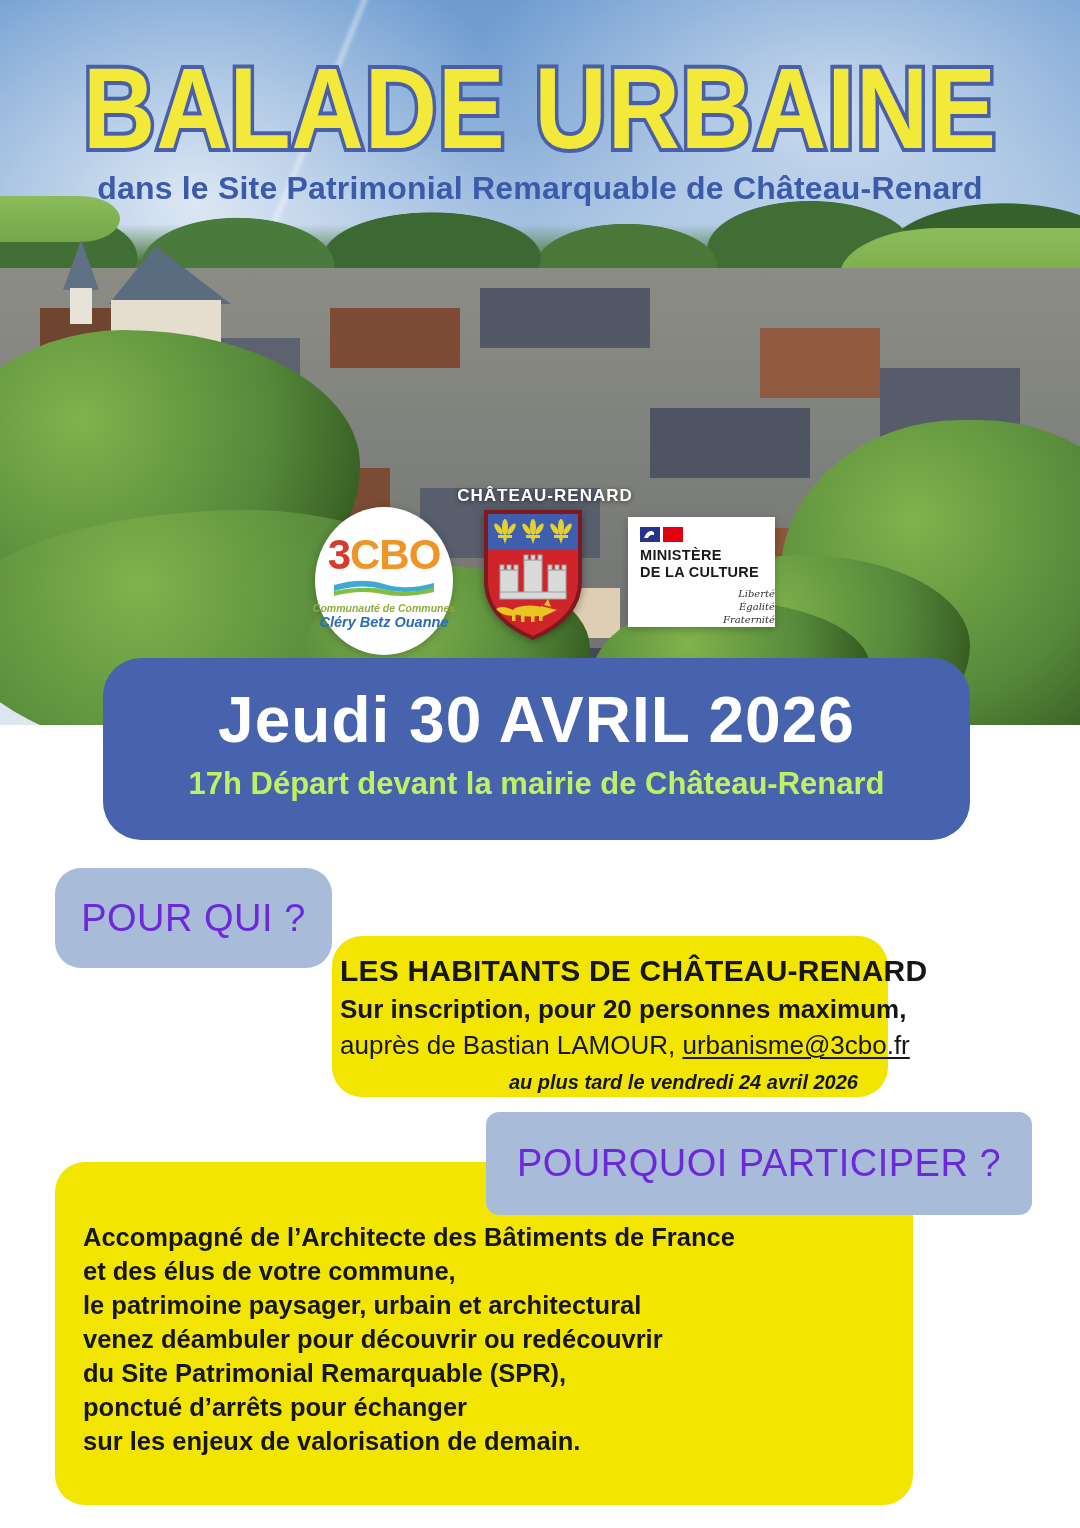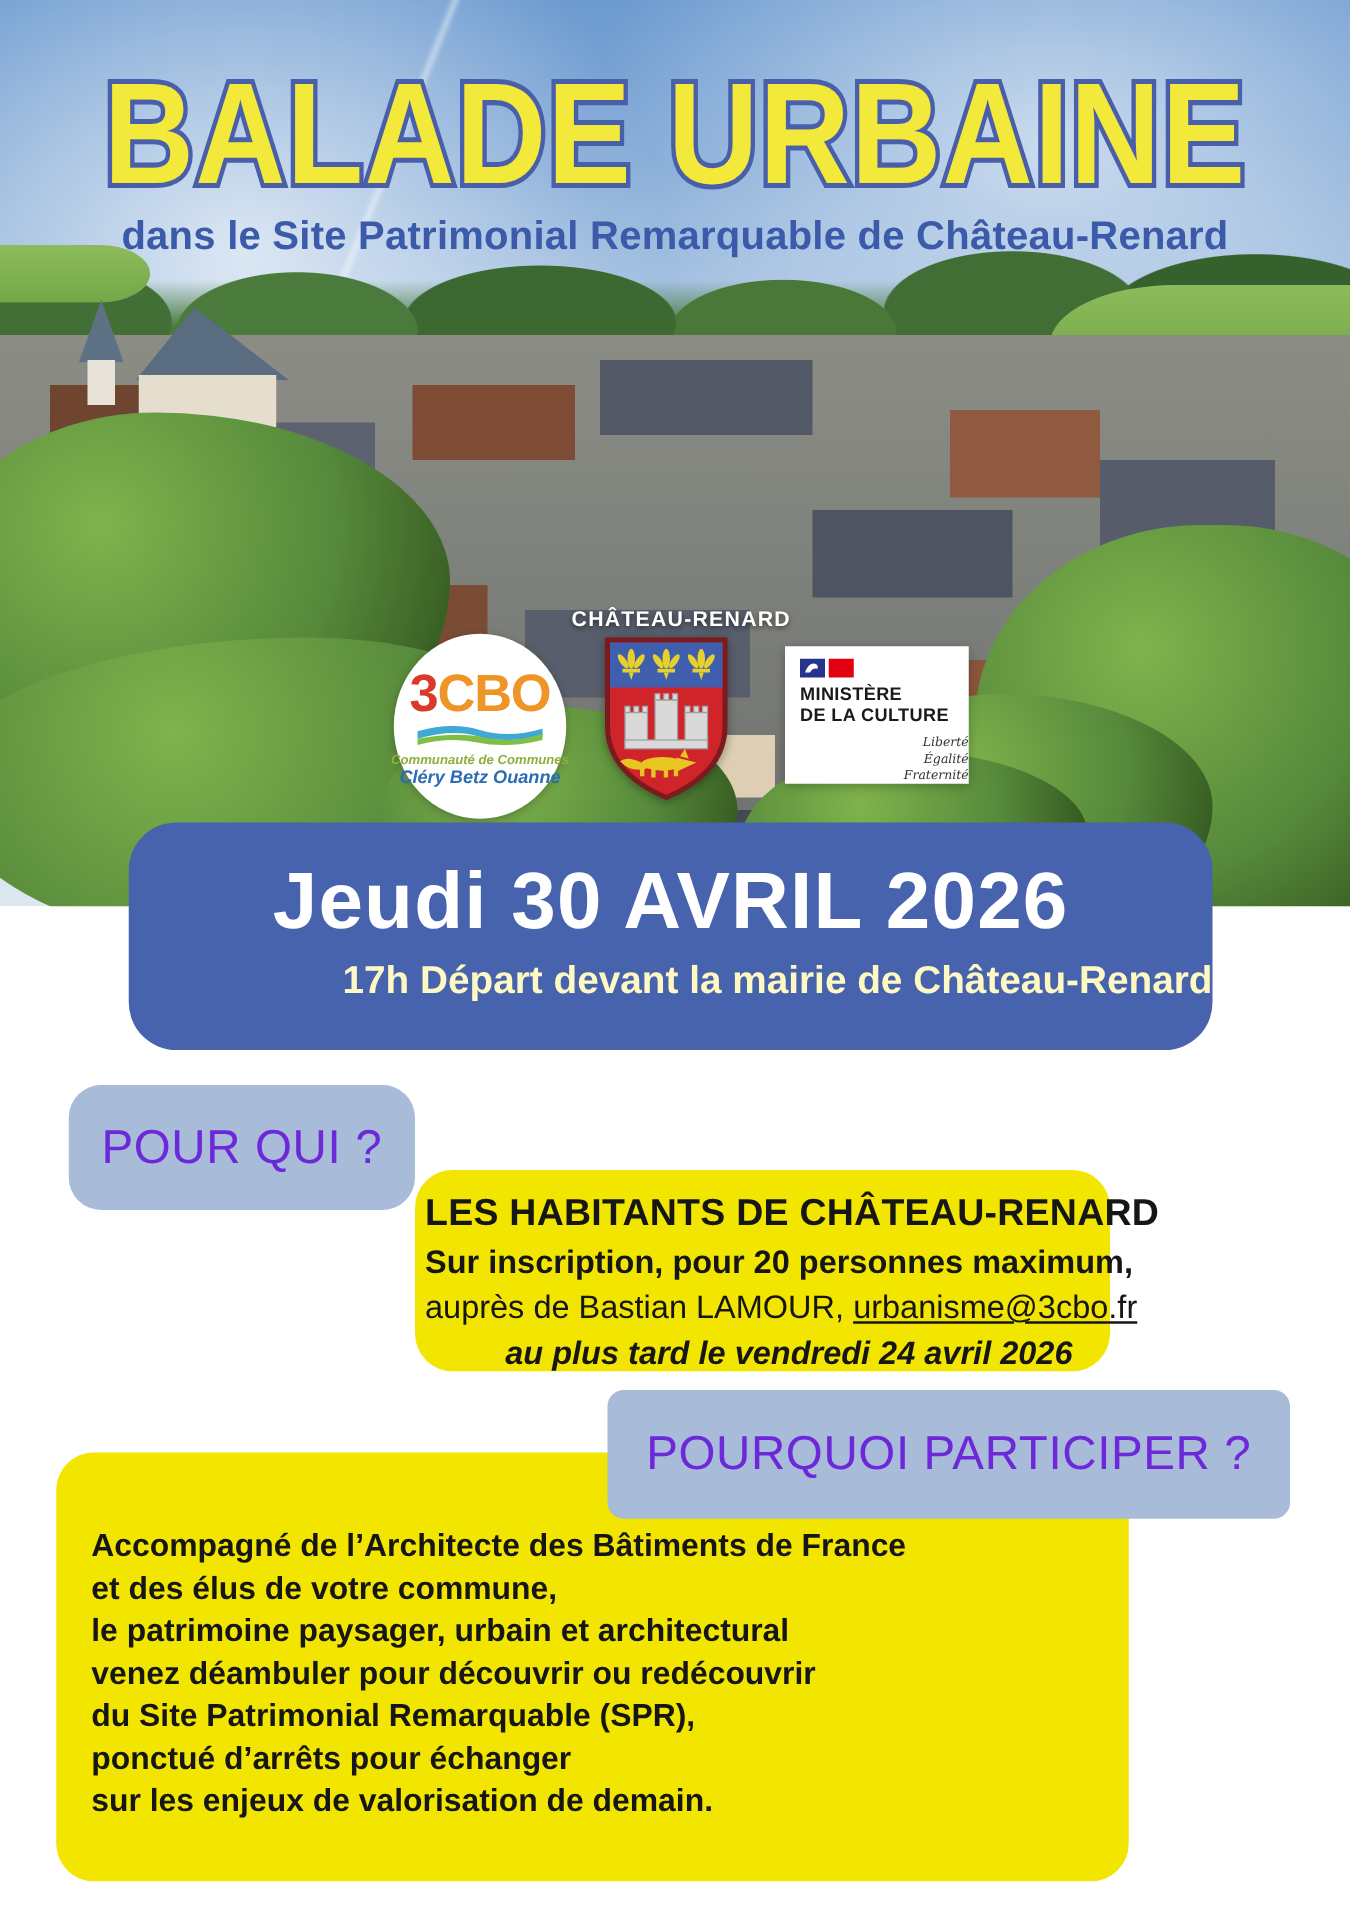--- a/index.html
+++ b/index.html
@@ -94,36 +94,36 @@
     padding:9px 0 0 12px;box-sizing:border-box;box-shadow:0 2px 8px rgba(0,0,0,.25);}
   .min-line{font-size:14.5px;font-weight:800;color:#1a1a1a;line-height:17px;letter-spacing:.3px;}
   .min-motto{margin-top:6px;font-family:"DejaVu Serif",serif;font-style:italic;font-size:10px;
     color:#333;line-height:13px;text-align:right;}
 
   
   .datebox{position:absolute;left:103px;top:658px;width:867px;height:182px;background:#4763ad;
     border-radius:38px;z-index:7;text-align:center;}
   .date-main{margin-top:30px;font-size:64px;line-height:64px;font-weight:900;color:#ffffff;
     letter-spacing:1px;white-space:nowrap;}
-  .date-sub{margin-top:14px;font-size:31px;font-weight:700;color:#fef9c3;white-space:nowrap;text-align:right;}
+  .date-sub{margin-top:14px;font-size:31px;font-weight:700;color:#bef264;white-space:nowrap;}
 
   .lbl{position:absolute;background:#a8bbd9;border-radius:26px;display:flex;align-items:center;
     justify-content:center;font-weight:400;color:#6d28d9;font-size:38px;letter-spacing:.5px;white-space:nowrap;}
   .lbl-who{left:55px;top:868px;width:277px;height:100px;z-index:1;}
   .lbl-why{left:486px;top:1112px;width:546px;height:103px;z-index:4;border-radius:13px;}
 
   .ybox{position:absolute;background:#f2e600;border-radius:30px;color:#161616;box-sizing:border-box;}
   .ybox1{left:332px;top:936px;width:556px;height:161px;z-index:2;text-align:right;
     padding:15px 30px 0 8px;}
   .y1-head{font-size:30px;font-weight:800;line-height:40px;letter-spacing:.2px;white-space:nowrap;}
   .y1-l2{font-size:26px;font-weight:700;line-height:36px;white-space:nowrap;}
   .y1-l3{font-size:26px;font-weight:400;line-height:36px;white-space:nowrap;}
   .y1-email{text-decoration:underline;text-decoration-thickness:2px;text-underline-offset:3px;}
-  .y1-l4{font-size:26px;font-weight:800;font-style:italic;line-height:38px;white-space:nowrap;}
-  .ybox2{left:45px;top:1162px;width:858px;height:343px;z-index:3;padding:58px 20px 0 28px;text-align:left;}
+  .y1-l4{font-size:20px;font-weight:800;font-style:italic;line-height:38px;white-space:nowrap;}
+  .ybox2{left:55px;top:1162px;width:858px;height:343px;z-index:3;padding:58px 20px 0 28px;text-align:left;}
   .y2-line{font-size:25.5px;font-weight:800;line-height:34px;white-space:nowrap;}
 </style>
 </head>
 <body>
 
 <div class="poster">
 
   <div class="photo">
     <div class="sky"></div>
     <div class="contrail"></div>

